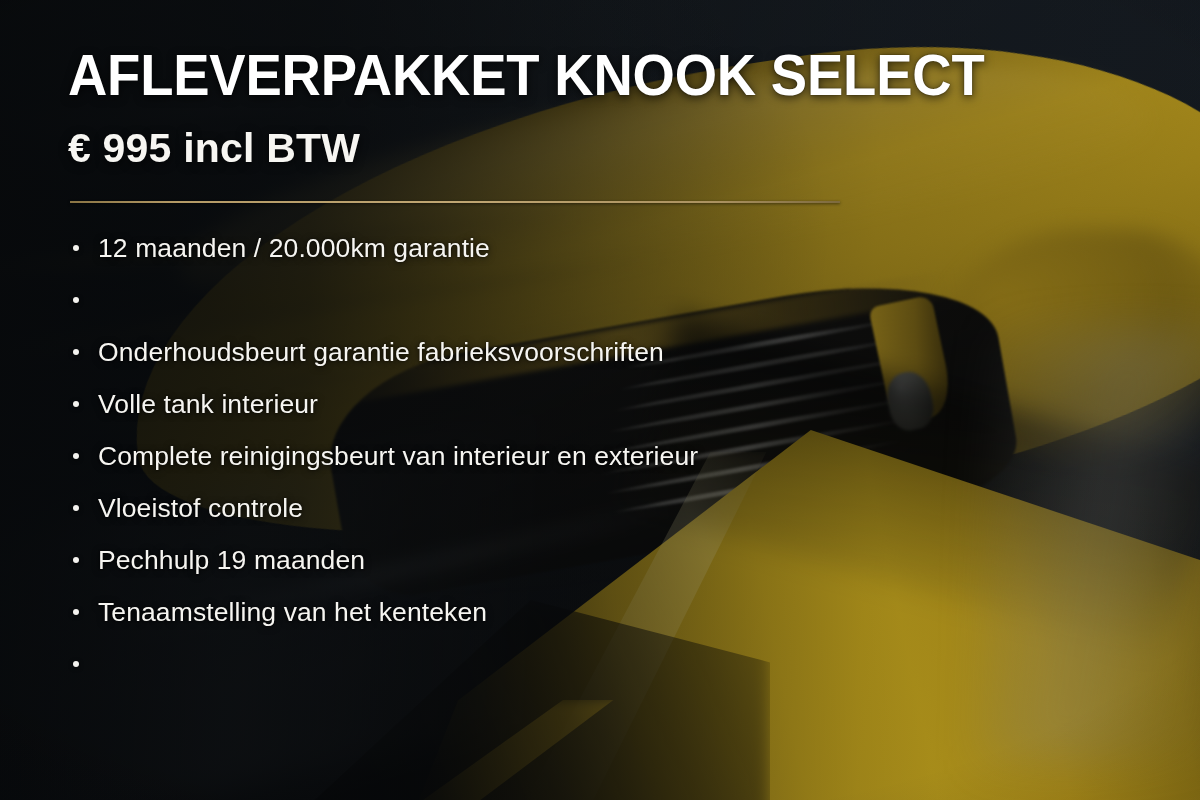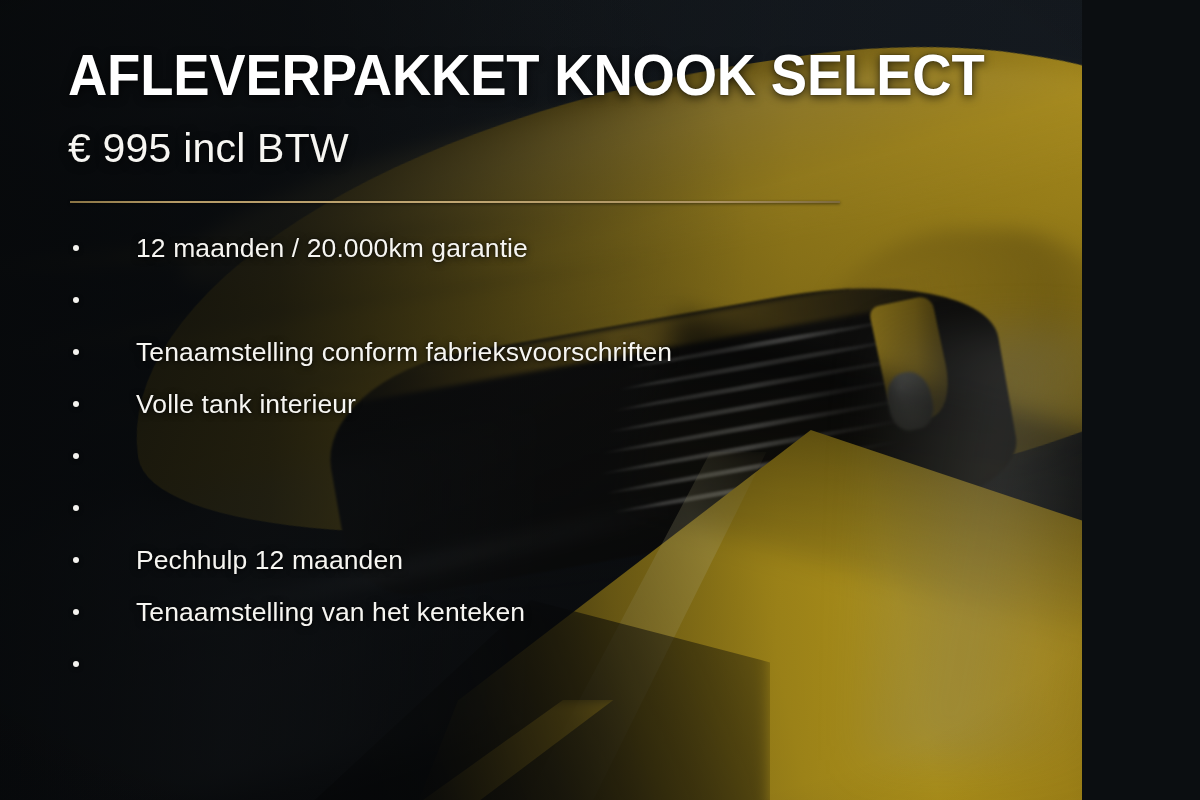--- a/index.html
+++ b/index.html
@@ -1,21 +1,21 @@
 <!DOCTYPE html>
 <html><head>
 <meta charset="utf-8">
 <title>Afleverpakket</title>
 <style>
   * { margin:0; padding:0; box-sizing:border-box; }
   html,body { background:#0b0e11; }
 
   .stage{
     position:relative;
-    width:1082px; height:800px;
+    width:1200px; height:800px;
     overflow:hidden;
     font-family:"Liberation Sans","DejaVu Sans",sans-serif;
     background:#8b5cf6;
   }
 
   
   .photo{ position:absolute; inset:0; overflow:hidden; }
 
   
   .bg-base{
@@ -249,21 +249,21 @@
     color:#ffffff;
     font-family:"Liberation Sans Narrow","Liberation Sans","DejaVu Sans Condensed",sans-serif;
     transform:scaleX(.955); transform-origin:left top;
     white-space:nowrap;
     text-shadow:0 2px 10px rgba(0,0,0,.70), 0 0 2px rgba(0,0,0,.55);
   }
 
   .price{
     position:absolute; left:68px; top:126px;
     font-size:41px; line-height:1.12;
-    font-weight:400;
+    font-weight:700;
     color:#f7f6f2;
     letter-spacing:.2px;
     white-space:nowrap;
     text-shadow:0 2px 10px rgba(0,0,0,.72);
   }
 
   .divider{
     position:absolute; left:70px; top:201px;
     width:770px; height:2px;
     background:linear-gradient(90deg,#8a7444 0%,#b49a66 14%,#c0a673 50%,#ab9260 84%,#7d6a3e 100%);
@@ -288,21 +288,20 @@
     background:#f4f3ef;
     box-shadow:0 1px 4px rgba(0,0,0,.7);
   }
   .bullet .txt{
     font-size:26.5px;
     font-weight:400;
     color:#f6f5f1;
     letter-spacing:.1px;
     white-space:nowrap;
     text-shadow:0 1px 7px rgba(0,0,0,.80), 0 0 2px rgba(0,0,0,.6);
-    margin-left:38px;
   }
 </style>
 </head>
 <body>
 
 <div class="stage">
 
   <div class="photo">
     <div class="bg-base"></div>
 
@@ -357,35 +356,37 @@
     <ul class="bullets">
       <li class="bullet">
         <span class="dot"></span>
         <span class="txt">12 maanden / 20.000km garantie</span>
       </li>
       <li class="bullet">
         <span class="dot"></span>
       </li>
       <li class="bullet">
         <span class="dot"></span>
-        <span class="txt">Tenaamstelling conform fabrieksvoorschriften</span>
+        <span class="txt">Onderhoudsbeurt garantie fabrieksvoorschriften</span>
       </li>
       <li class="bullet">
         <span class="dot"></span>
         <span class="txt">Volle tank interieur</span>
       </li>
       <li class="bullet">
         <span class="dot"></span>
-      </li>
-      <li class="bullet">
-        <span class="dot"></span>
-      </li>
-      <li class="bullet">
-        <span class="dot"></span>
-        <span class="txt">Pechhulp 12 maanden</span>
+        <span class="txt">Complete reinigingsbeurt van interieur en exterieur</span>
+      </li>
+      <li class="bullet">
+        <span class="dot"></span>
+        <span class="txt">Vloeistof controle</span>
+      </li>
+      <li class="bullet">
+        <span class="dot"></span>
+        <span class="txt">Pechhulp 19 maanden</span>
       </li>
       <li class="bullet">
         <span class="dot"></span>
         <span class="txt">Tenaamstelling van het kenteken</span>
       </li>
       <li class="bullet">
         <span class="dot"></span>
       </li>
     </ul>
 

